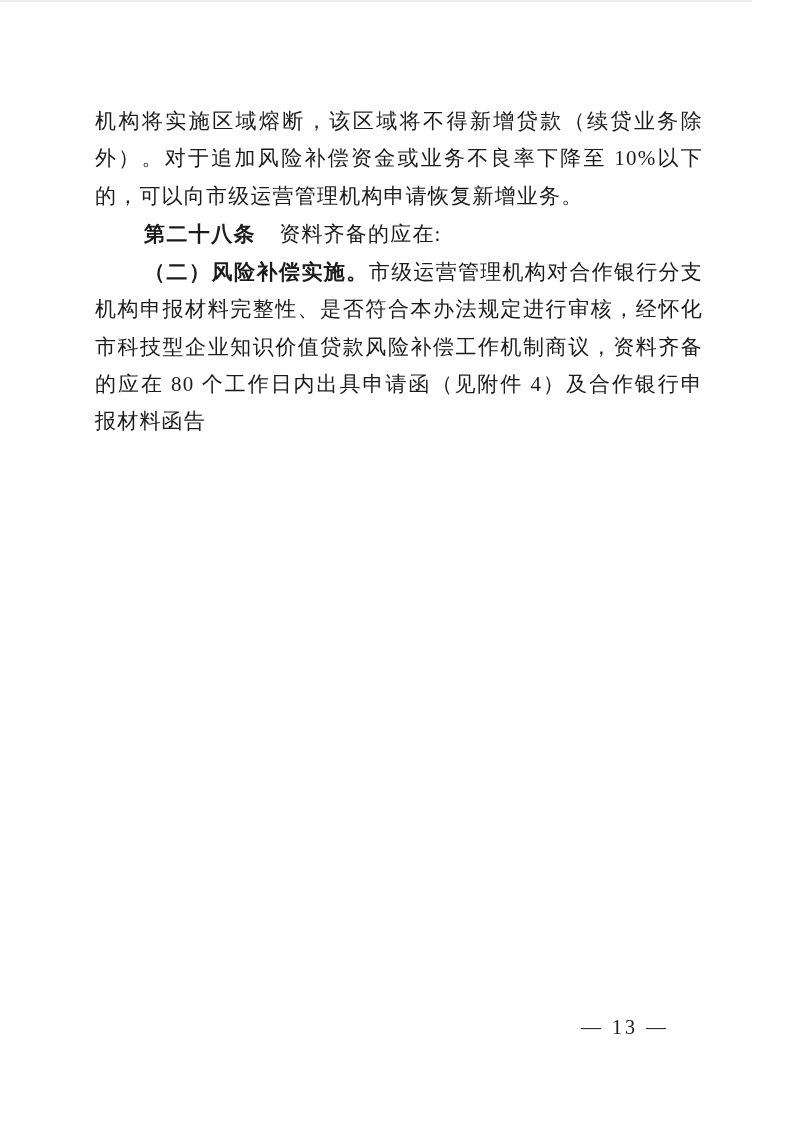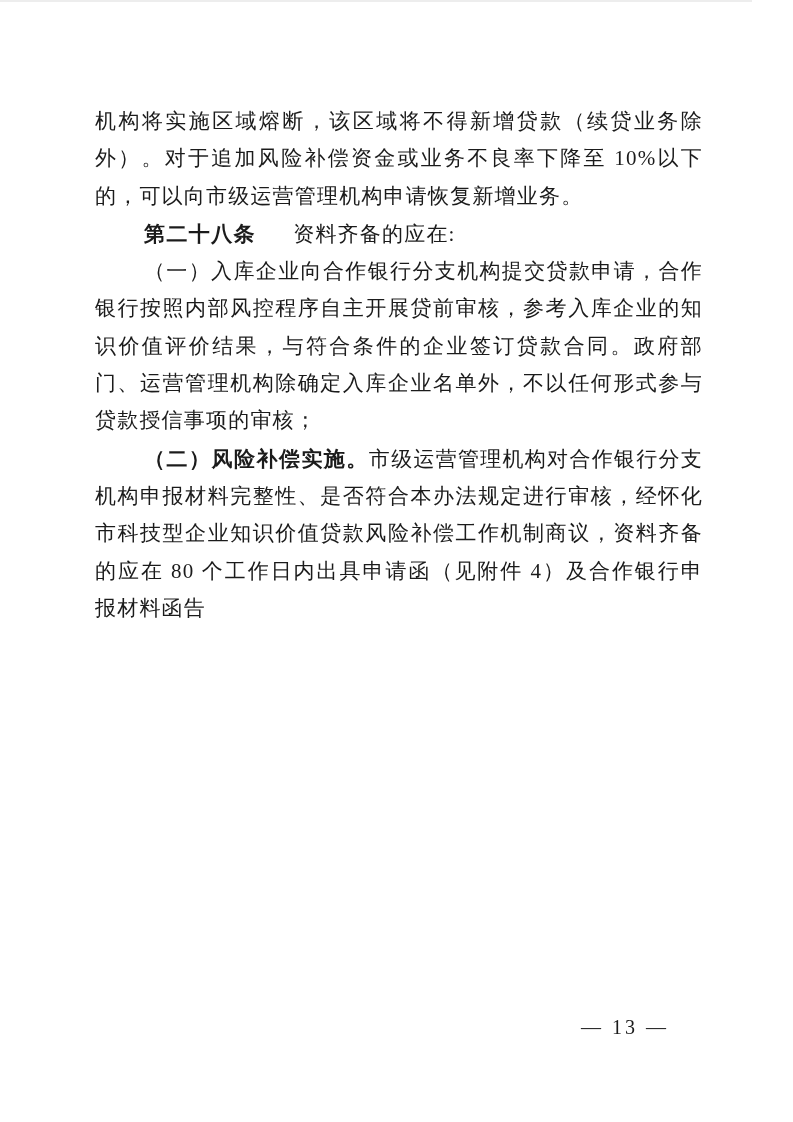--- a/index.html
+++ b/index.html
@@ -36,21 +36,21 @@
     letter-spacing: 1.2px;
     text-align: justify;
     text-justify: inter-ideograph;
   }
   .indent { text-indent: 49px; }
   .lead {
     font-family: "Liberation Sans", "DejaVu Sans", sans-serif;
     font-weight: bold;
     letter-spacing: 1.4px;
   }
-  .article-no { margin-right: 15px; }
+  .article-no { margin-right: 1px; }
   .page-number {
     position: absolute;
     top: 1016px;
     right: 83px;
     font-size: 20px;
     letter-spacing: 3px;
     color: #1b1b1b;
     font-family: "Liberation Serif", "DejaVu Serif", serif;
     white-space: nowrap;
   }
@@ -62,21 +62,20 @@
   <div class="scan-edge"></div>
 
   <div class="content">
 
     <p class="para">机构将实施区域熔断，该区域将不得新增贷款（续贷业务除外）。对于追加风险补偿资金或业务不良率下降至 10%以下的，可以向市级运营管理机构申请恢复新增业务。</p>
 
     <p class="para indent">
       <b class="lead article-no">第二十八条</b><span>　资料齐备的应在:</span>
     </p>
 
-    <p class="para indent">（一）入库企业向合作银行分支机构提交贷款申请，合作银行按照内部风控程序自主开展贷前审核，参考入库企业的知识价值评价结果，与符合条件的企业签订贷款合同。政府部门、运营管理机构除确定入库企业名单外，不以任何形式参与贷款授信事项的审核；</p>
 
 
 
 
     <p class="para indent">
       <b class="lead">（二）风险补偿实施。</b><span>市级运营管理机构对合作银行分支机构申报材料完整性、是否符合本办法规定进行审核，经怀化市科技型企业知识价值贷款风险补偿工作机制商议，资料齐备的应在 80 个工作日内出具申请函（见附件 4）及合作银行申报材料函告</span>
     </p>
 
   </div>
 

